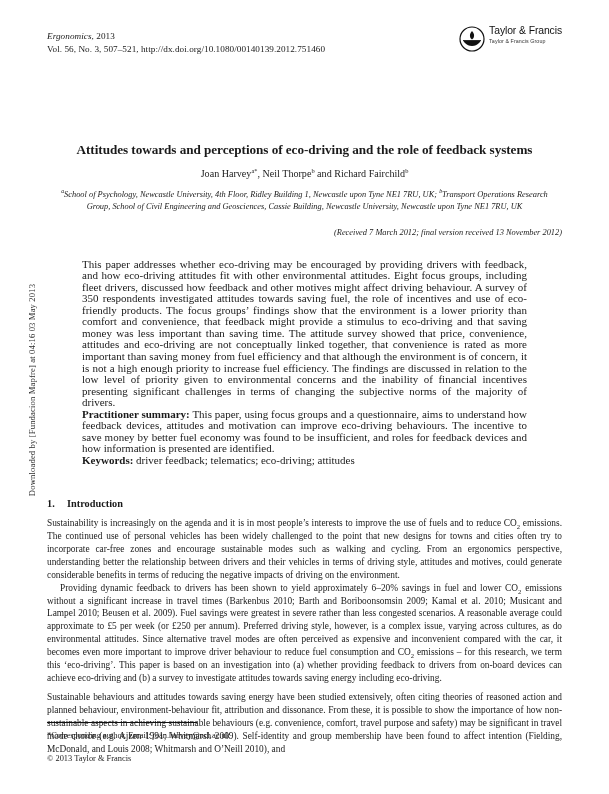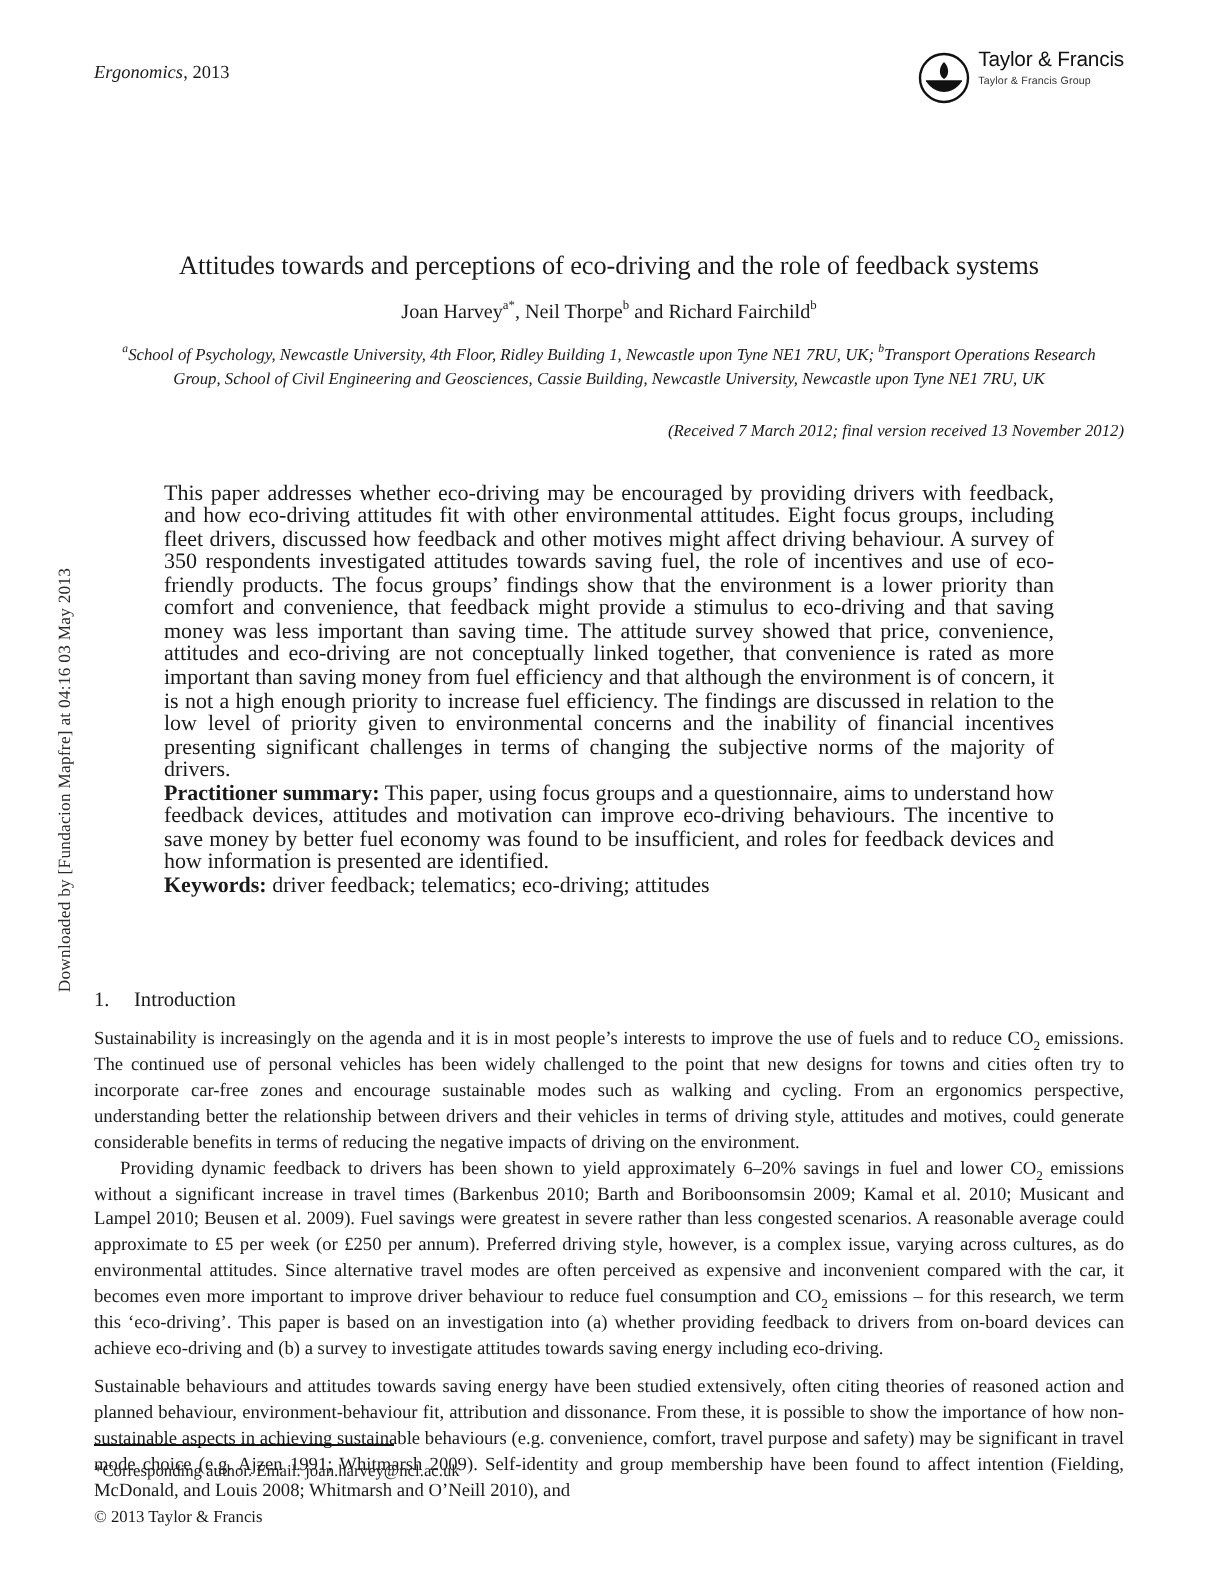--- a/index.html
+++ b/index.html
@@ -102,24 +102,24 @@
     font-family: "Liberation Sans", sans-serif;
     font-size: 5.3px;
     color: #333;
     letter-spacing: 0.1px;
     margin-top: 2px;
     white-space: nowrap;
   }
 
   
   .title {
-    margin-top: 43px;
+    margin-top: 60px;
     text-align: center;
     font-size: 13.2px;
-    font-weight: normal;
+    font-weight: bold;
     line-height: 16px;
     letter-spacing: -0.05px;
   }
   .authors {
     margin-top: 9px;
     text-align: center;
     font-size: 10.1px;
     line-height: 13px;
   }
   .authors sup {
@@ -170,23 +170,23 @@
   .keywords {
     margin-top: 13px;
   }
   .keywords b {
     font-weight: bold;
     margin-top: 27px;
   }
 
   
   .section-head {
-    margin-top: 45px;
+    margin-top: 31px;
     font-size: 10.3px;
-    font-weight: normal;
+    font-weight: bold;
     line-height: 13px;
   }
   .section-head .num {
     display: inline-block;
     width: 20px;
   }
   .subsection-head {
     margin-top: 24px;
     font-size: 9.6px;
     font-weight: bold;
@@ -248,20 +248,21 @@
   <div class="vtext">Downloaded by [Fundacion Mapfre] at 04:16 03 May 2013</div>
 </div>
 
 <div class="page">
   <div class="content">
 
     <div class="masthead">
       <div class="journal-line">
         <span class="journal-name">Ergonomics</span><span>, 2013</span>
       </div>
+      <div class="vol-line">Vol. 56, No. 3, 507–521, http://dx.doi.org/10.1080/00140139.2012.751460</div>
 
       <div class="tf-logo">
         <svg class="tf-mark" viewBox="0 0 52 52">
           <circle cx="26" cy="26" r="24" fill="none" stroke="#111" stroke-width="2.4"></circle>
           <path d="M8 29 C8 29 14 40 26 40 C38 40 44 29 44 29 Z" fill="#111"></path>
           <path d="M8 29 L44 29" stroke="#111" stroke-width="1.6" fill="none"></path>
           <path d="M26 10 C20 16 21 24 26 27 C31 24 32 16 26 10 Z" fill="#111"></path>
         </svg>
         <div class="tf-words">
           <div class="tf-name">Taylor &amp; Francis</div>

